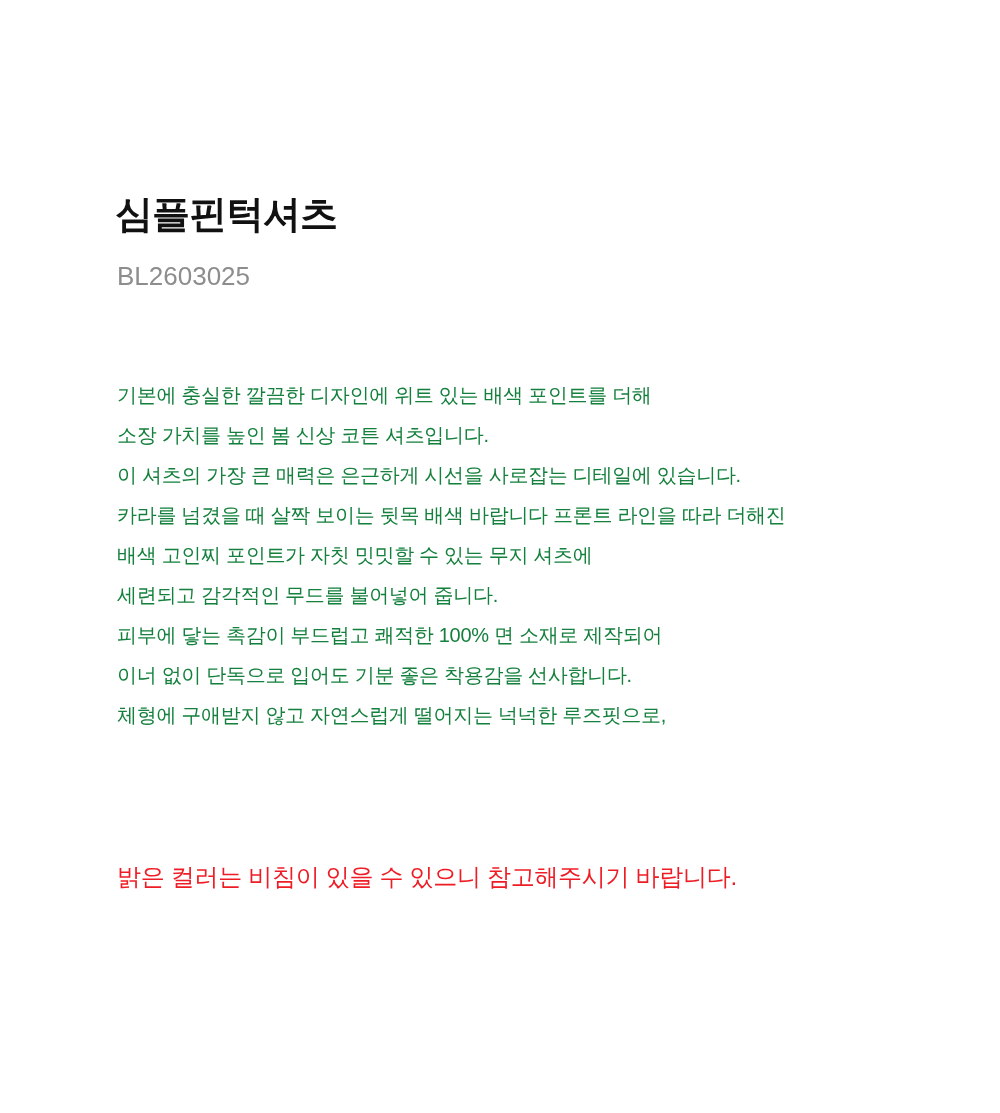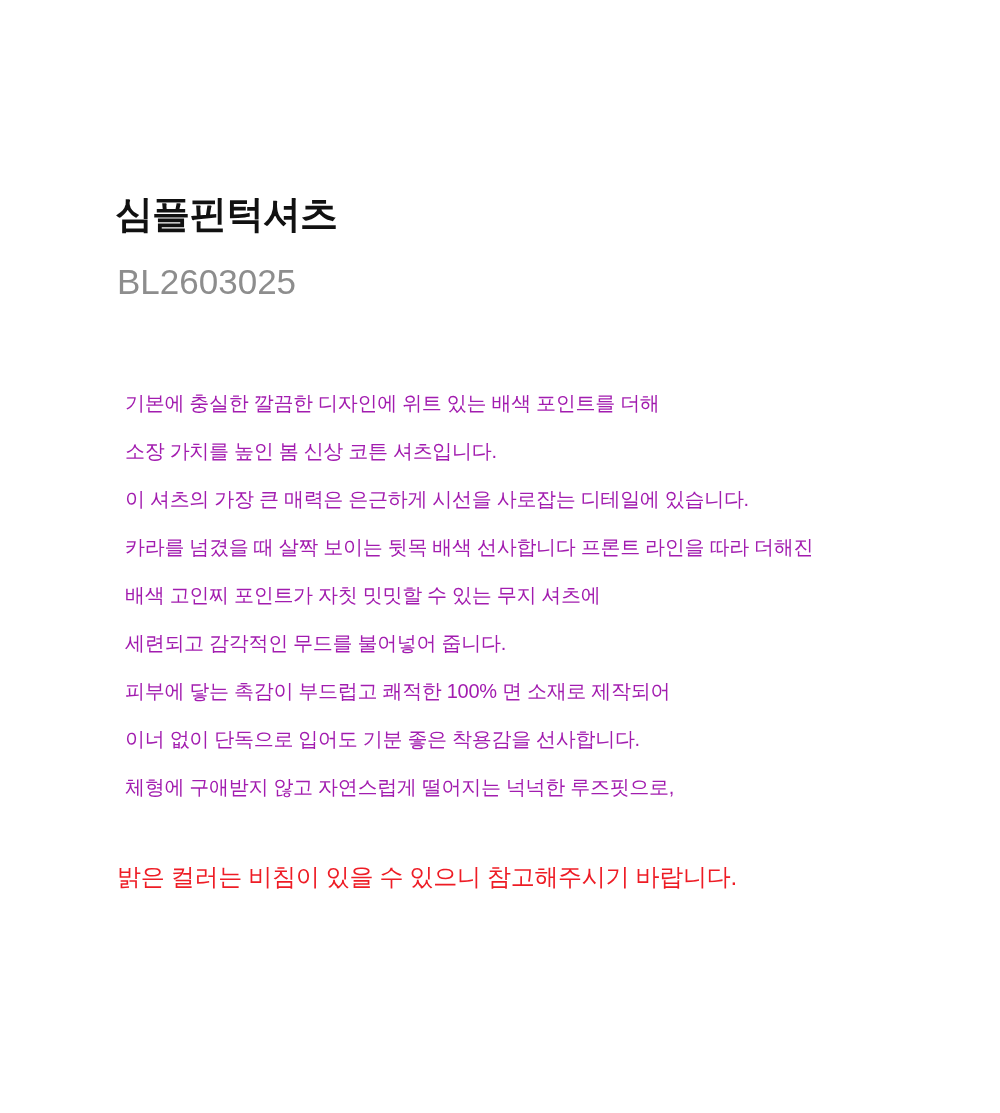--- a/index.html
+++ b/index.html
@@ -31,37 +31,37 @@
     font-weight: 700;
     letter-spacing: -1px;
     line-height: 1.2;
     color: #111111;
   }
   .product-code {
     position: absolute;
     left: 117px;
     top: 261px;
     margin: 0;
-    font-size: 35px;
+    font-size: 26px;
     font-weight: 400;
     letter-spacing: 0px;
     line-height: 1.2;
     color: #8d8d8d;
   }
   .description {
     position: absolute;
     left: 117px;
     top: 375px;
     width: 820px;
   }
   .description p {
-    margin: 8px;
+    margin: 0;
     font-size: 20px;
     line-height: 40px;
-    color: #a21caf;
+    color: #15803d;
     letter-spacing: -0.3px;
     white-space: nowrap;
   }
   .notice {
     position: absolute;
     left: 117px;
     top: 857px;
     margin: 0;
     font-size: 24px;
     line-height: 40px;
@@ -76,21 +76,21 @@
 <div class="page">
 
   <h1 class="product-title">심플핀턱셔츠</h1>
 
   <div class="product-code">BL2603025</div>
 
   <div class="description">
     <p>기본에 충실한 깔끔한 디자인에 위트 있는 배색 포인트를 더해</p>
     <p>소장 가치를 높인 봄 신상 코튼 셔츠입니다.</p>
     <p>이 셔츠의 가장 큰 매력은 은근하게 시선을 사로잡는 디테일에 있습니다.</p>
-    <p>카라를 넘겼을 때 살짝 보이는 뒷목 배색 선사합니다 프론트 라인을 따라 더해진</p>
+    <p>카라를 넘겼을 때 살짝 보이는 뒷목 배색 바랍니다 프론트 라인을 따라 더해진</p>
     <p>배색 고인찌 포인트가 자칫 밋밋할 수 있는 무지 셔츠에</p>
     <p>세련되고 감각적인 무드를 불어넣어 줍니다.</p>
     <p>피부에 닿는 촉감이 부드럽고 쾌적한 100% 면 소재로 제작되어</p>
     <p>이너 없이 단독으로 입어도 기분 좋은 착용감을 선사합니다.</p>
     <p>체형에 구애받지 않고 자연스럽게 떨어지는 넉넉한 루즈핏으로,</p>
   </div>
 
   <div class="notice" style="color: rgb(238, 28, 37);">밝은 컬러는 비침이 있을 수 있으니 참고해주시기 바랍니다.</div>
 
 </div>

